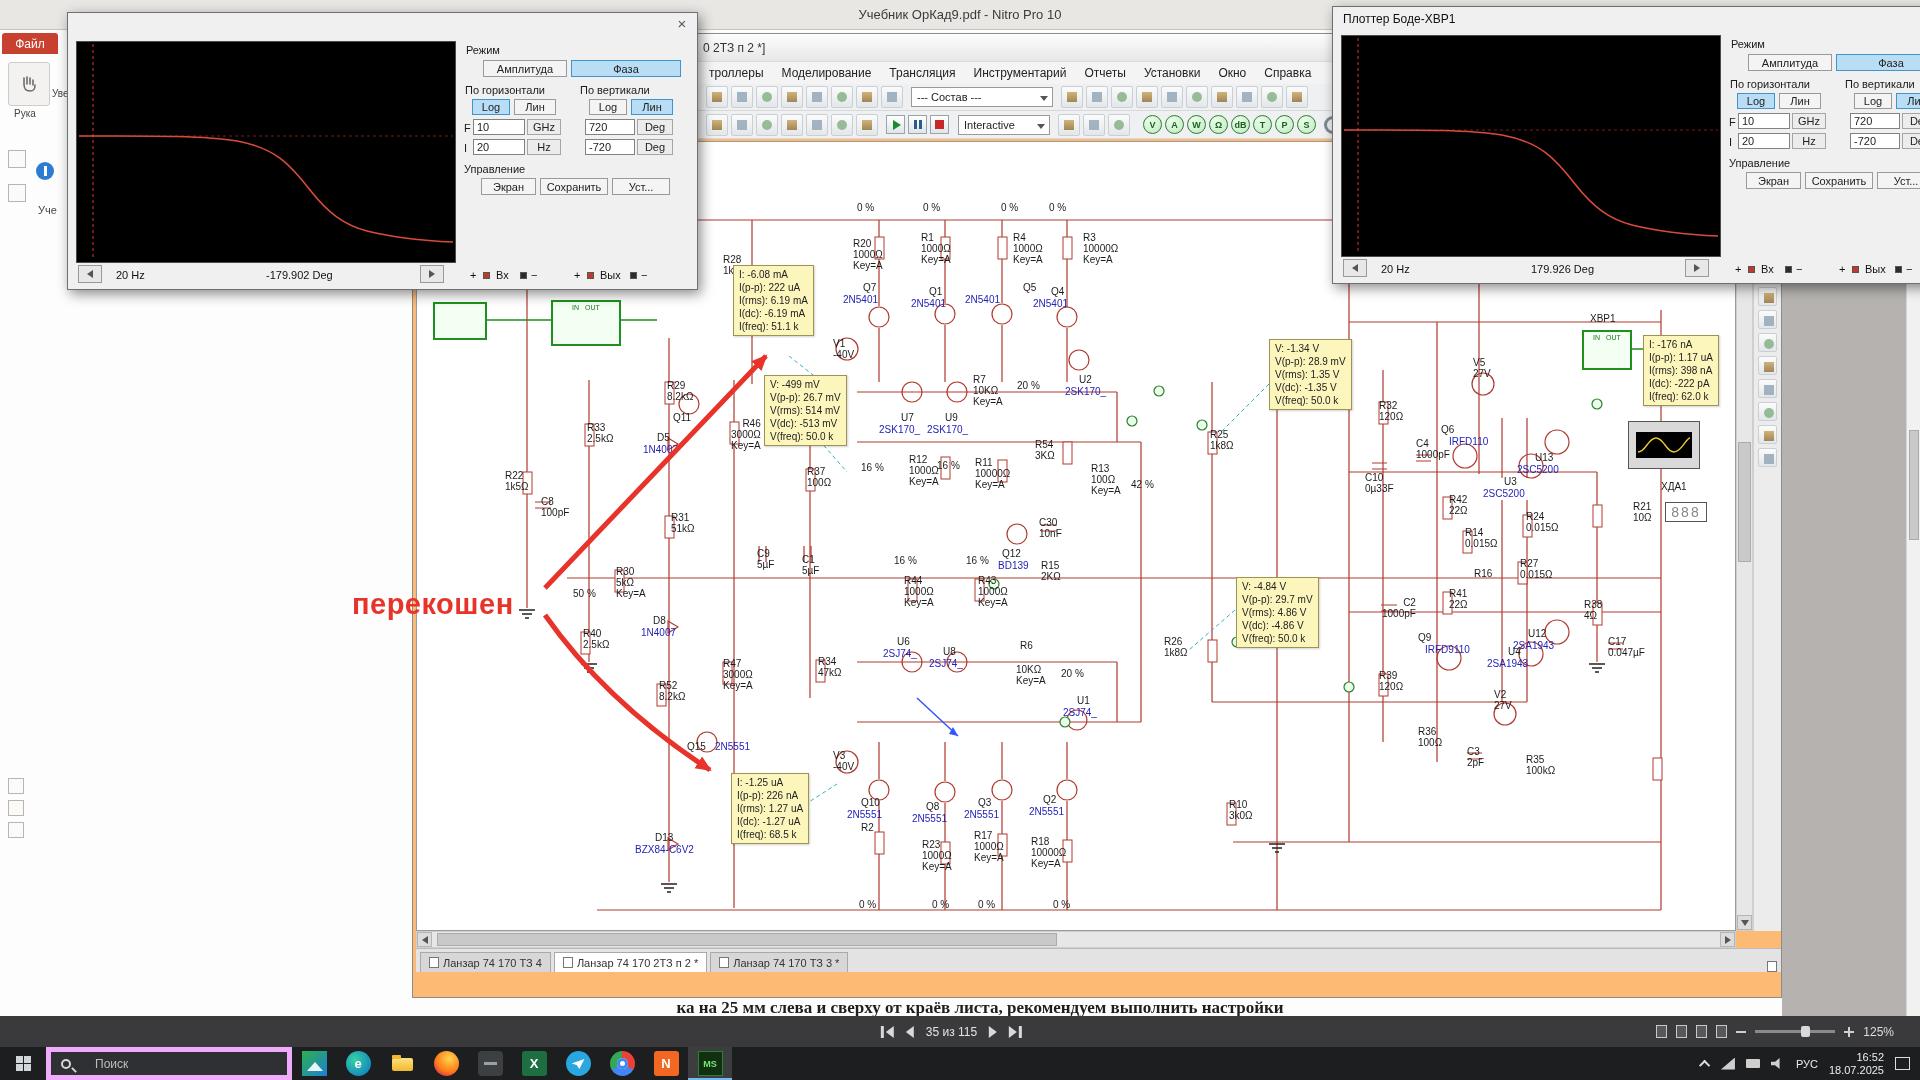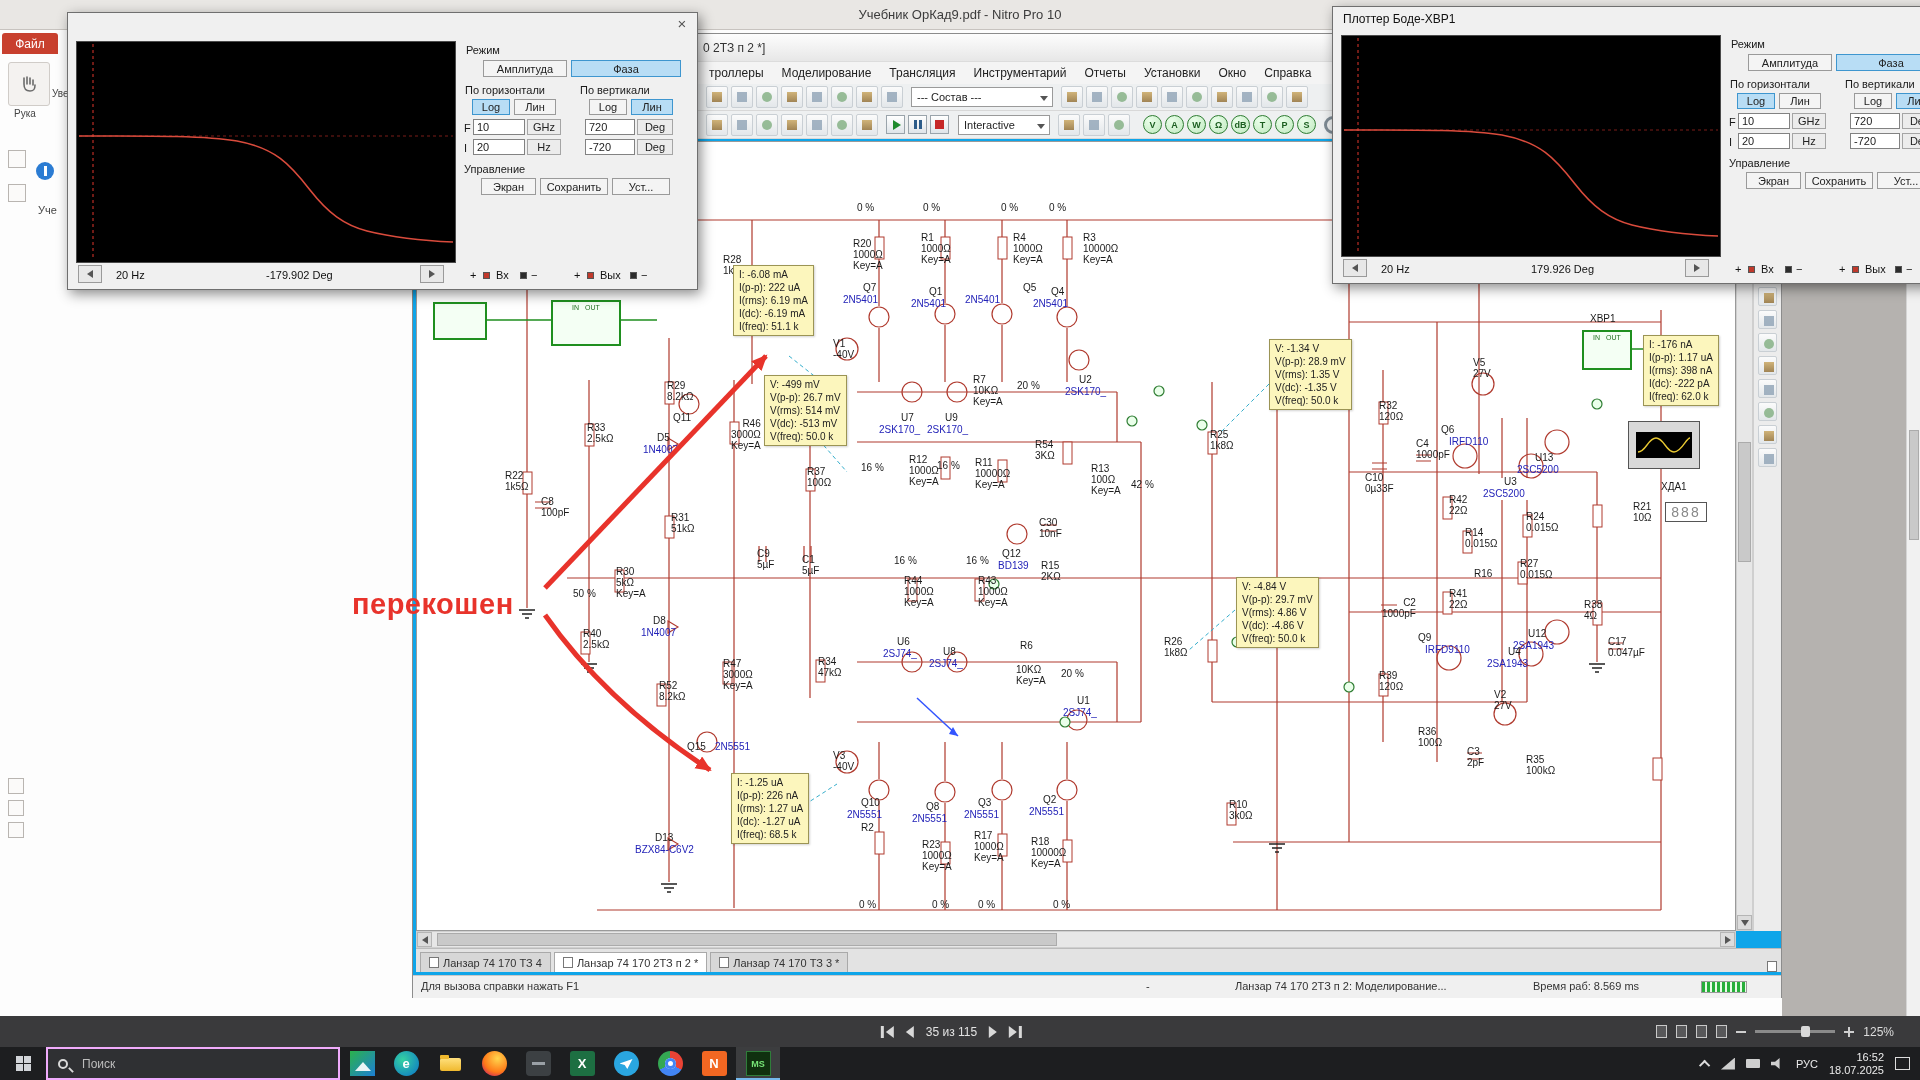--- a/index.html
+++ b/index.html
@@ -30,21 +30,21 @@
 .nav-right{position:absolute;right:26px;top:0;height:31px;display:flex;align-items:center;gap:9px;color:#ddd;font-size:12px}
 .pg{width:11px;height:13px;border:1px solid #c9c9c9;background:#58585a}
 .minus{width:10px;height:2px;background:#cfcfcf}
 .plus{position:relative;width:10px;height:10px}
 .plus::before{content:"";position:absolute;left:0;top:4px;width:10px;height:2px;background:#cfcfcf}
 .plus::after{content:"";position:absolute;left:4px;top:0;width:2px;height:10px;background:#cfcfcf}
 .sld{width:80px;height:3px;background:#8a8a8a;position:relative}
 .sld::after{content:"";position:absolute;left:46px;top:-4px;width:9px;height:11px;background:#d9d9d9;border-radius:2px}
 
 
-#multisim{position:absolute;left:412px;top:33px;width:1370px;height:965px;background:#0ea5e9;border:1px solid #8c8c8c;z-index:10}
+#multisim{position:absolute;left:412px;top:33px;width:1370px;height:965px;background:#fdba74;border:1px solid #8c8c8c;z-index:10}
 .ms-titlebar{position:absolute;left:0;top:0;right:0;height:28px;background:linear-gradient(#fdfdfd,#e7e7e7);border-bottom:1px solid #dcdcdc;display:flex;align-items:center;font-size:12px;color:#333;padding-left:290px}
 .menubar{position:absolute;left:0;top:28px;right:0;height:22px;background:#f4f4f4;display:flex;align-items:center;padding-left:288px;gap:2px}
 .menu-item{padding:2px 8px;font-size:12px;color:#222}
 .toolbar{position:absolute;left:0;right:0;background:#eef0f1;border-bottom:1px solid #d8d8d8;display:flex;align-items:center;gap:3px}
 .tbgrp{display:flex;gap:3px;align-items:center;margin:0 5px}
 .tbicon{width:22px;height:22px;border:1px solid #c9cfd4;background:linear-gradient(#fbfbfb,#e3e7ea);border-radius:2px;position:relative}
 .tbicon::after{content:"";position:absolute;left:5px;top:5px;width:10px;height:10px;background:#8fa3b5;opacity:.8}
 .tbicon:nth-child(3n)::after{border-radius:50%;background:#7fae7f}
 .tbicon:nth-child(3n+1)::after{background:linear-gradient(#c7a35a,#8f6b2f)}
 .combo{height:20px;background:#fff;border:1px solid #9a9a9a;display:flex;align-items:center;font-size:11px;padding:0 16px 0 5px;position:relative;white-space:nowrap}
@@ -98,21 +98,21 @@
 
 
 #anno-svg{position:absolute;left:0;top:0;width:1920px;height:1080px;z-index:45;pointer-events:none}
 #anno-text{position:absolute;left:352px;top:588px;font-size:29px;color:#e8332b;font-weight:600;z-index:46;letter-spacing:.5px}
 
 
 #taskbar{position:absolute;left:0;top:1047px;width:1920px;height:33px;background:#1d1e20;display:flex;align-items:center;z-index:50}
 .start{width:46px;height:33px;display:flex;align-items:center;justify-content:center}
 .win-logo{display:grid;grid-template-columns:7px 7px;grid-template-rows:7px 7px;gap:1px}
 .win-logo span{background:#d2d5d9}
-.tsearch{width:294px;height:33px;background:#2f3033;border:2px solid #f0abfc;display:flex;align-items:center;gap:14px;padding:0 10px;color:#bdbdbd;font-size:12px}
+.tsearch{width:246px;height:33px;background:#2f3033;border:5px solid #f0abfc;display:flex;align-items:center;gap:24px;padding:0 10px;color:#bdbdbd;font-size:12px}
 .mag{width:10px;height:10px;border:2px solid #d9d9d9;border-radius:50%;position:relative;flex:none}
 .mag::after{content:"";position:absolute;left:8px;top:8px;width:6px;height:2px;background:#d9d9d9;transform:rotate(45deg)}
 .tapp{width:44px;height:33px;display:flex;align-items:center;justify-content:center}
 .tapp.active{background:rgba(255,255,255,.14);box-shadow:inset 0 -2px 0 #76b9ed}
 .tile{width:25px;height:25px;display:flex;align-items:center;justify-content:center;font-size:13px;font-weight:bold;color:#fff;position:relative}
 .app-photos .tile{background:linear-gradient(135deg,#2bb24c,#1d7fd4)}
 .app-photos .tile::after{content:"";position:absolute;left:5px;bottom:5px;width:0;height:0;border-left:8px solid transparent;border-right:8px solid transparent;border-bottom:9px solid #fff;opacity:.9}
 .app-edge .tile{border-radius:50%;background:radial-gradient(circle at 35% 35%,#35d2a2,#0a72c8)}
 .app-explorer .tile::before{content:"";position:absolute;left:2px;top:7px;width:21px;height:13px;background:linear-gradient(#ffe07d,#f0b92e);border-radius:2px}
 .app-explorer .tile::after{content:"";position:absolute;left:2px;top:4px;width:9px;height:4px;background:#f0b92e;border-radius:1px}
@@ -160,20 +160,21 @@
     <span class="tool-lbl" style="left:52px;top:58px">Уве</span>
     <span class="mini-ic" style="left:8px;top:120px"></span>
     <span class="info-ic" style="left:36px;top:132px"></span>
     <span class="mini-ic" style="left:8px;top:154px"></span>
     <span class="tool-lbl" style="left:38px;top:174px;font-size:11px">Уче</span>
     <span class="mini-ic" style="left:8px;top:748px;width:16px;height:16px"></span>
     <span class="mini-ic" style="left:8px;top:770px;width:16px;height:16px"></span>
     <span class="mini-ic" style="left:8px;top:792px;width:16px;height:16px"></span>
   </div>
 
+  <div id="pdf-textline">ка на 25 мм слева и сверху от краёв листа, рекомендуем выполнить настройки</div>
 
   <div id="pdf-navbar">
     <div class="nav-center">
       <span style="display:flex;align-items:center;gap:2px">
           <span class="nbar"></span>
           <span class="nb l"></span>
         </span>
       <span class="nb l"></span>
       <span>35 из 115</span>
       <span class="nb r"></span>
@@ -684,27 +685,20 @@
           <span class="tab-ic"></span>
           <span>Ланзар 74 170 2ТЗ п 2 *</span>
         </div>
         <div class="sheet-tab">
           <span class="tab-ic"></span>
           <span>Ланзар 74 170 ТЗ 3 *</span>
         </div>
         <span class="tab-ic" style="margin-left: auto;"></span>
       </div>
 
-    <div class="statusbar">
-      <span style="left:8px">Для вызова справки нажать F1</span>
-      <span style="left:733px">-</span>
-      <span style="left:822px">Ланзар 74 170 2ТЗ п 2: Моделирование...</span>
-      <span style="left:959px;left:1120px">Время раб: 8.569 ms</span>
-      <div class="meter"></div>
-    </div>
   </div>
 
   <svg id="anno-svg">
     <defs>
       <marker id="ah" markerUnits="userSpaceOnUse" markerWidth="20" markerHeight="16" refX="14" refY="7" orient="auto">
           <path d="M0 0L16 7L0 14Z" fill="#e8332b"></path>
         </marker>
     </defs>
     <path d="M545 588 Q660 468 766 356" stroke="#e8332b" stroke-width="5" fill="none" marker-end="url(#ah)"></path>
     <path d="M545 615 Q606 702 710 770" stroke="#e8332b" stroke-width="5" fill="none" marker-end="url(#ah)"></path>

